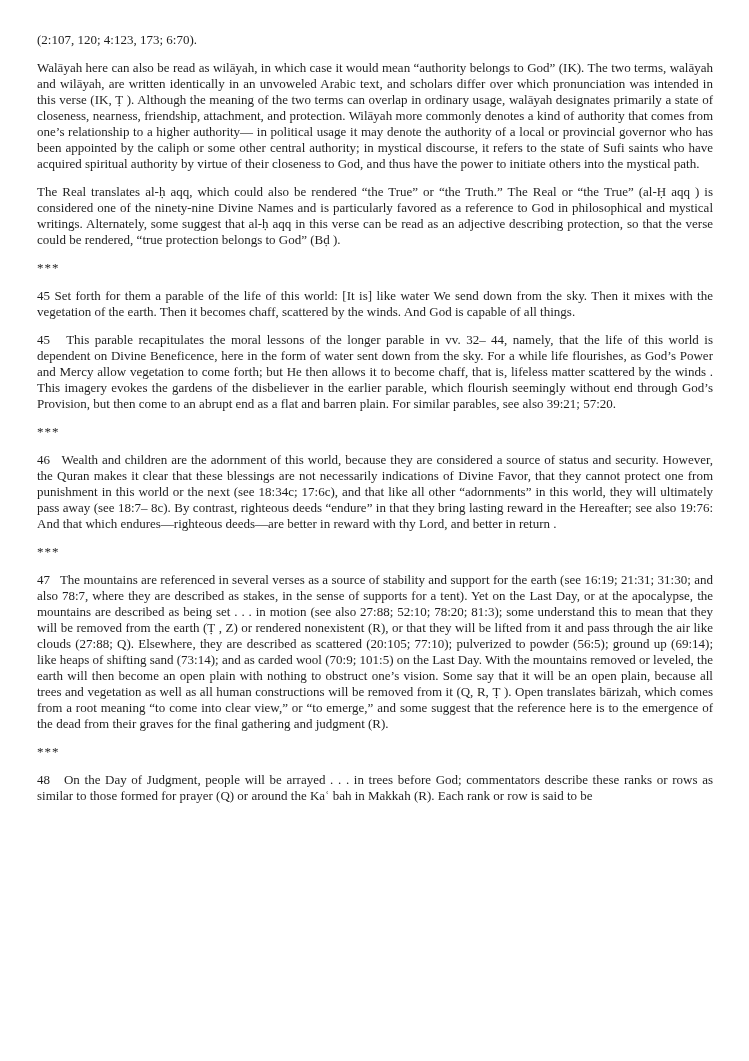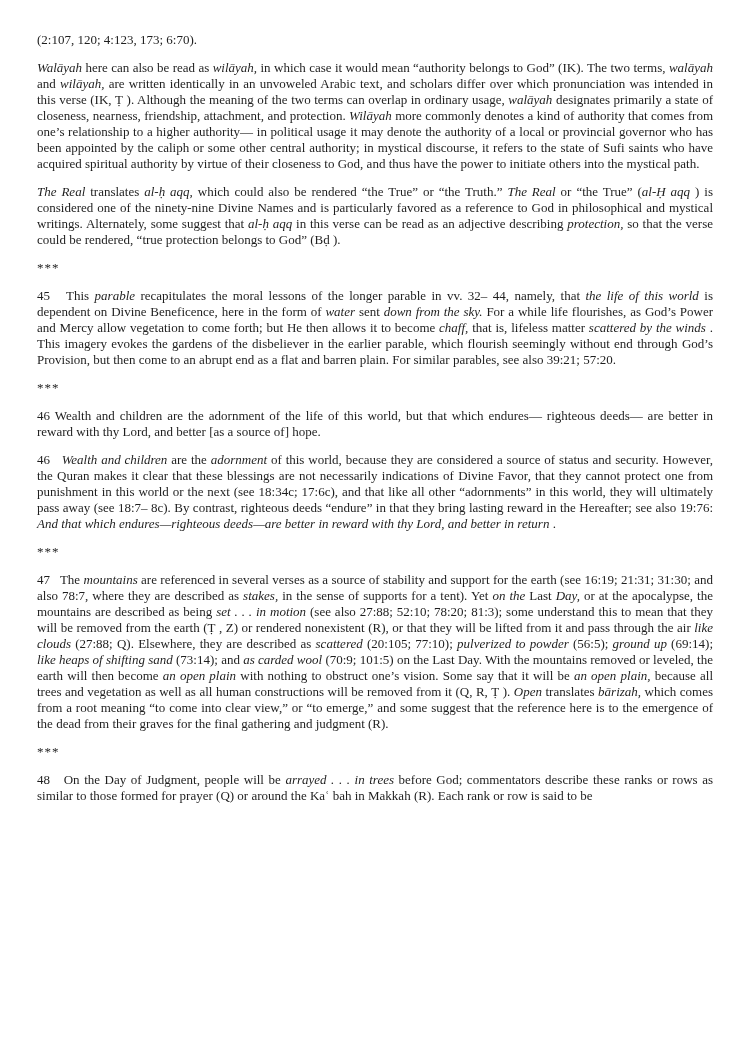--- a/index.html
+++ b/index.html
@@ -27,34 +27,33 @@
     margin: 0 0 12px 0;
     text-align: justify;
   }
   p.block.line, p.block.sep {
     text-align: left;
   }
   p.block.sep {
     letter-spacing: 1px;
   }
   .it {
-    font-style: italic;
   }
 </style>
 </head>
 <body>
 
 <div class="page">
   <div>
       <p class="block line"><span class="">(2:107, 120; 4:123, 173; 6:70).</span></p>
       <p class="block para"><span class="it">Walāyah</span><span class=""> here can also be read as </span><span class="it">wilāyah,</span><span class=""> in which case it would mean “authority belongs to God” (IK). The two terms, </span><span class="it">walāyah</span><span class=""> and </span><span class="it">wilāyah,</span><span class=""> are written identically in an unvoweled Arabic text, and scholars differ over which pronunciation was intended in this verse (IK, Ṭ ). Although the meaning of the two terms can overlap in ordinary usage, </span><span class="it">walāyah</span><span class=""> designates primarily a state of closeness, nearness, friendship, attachment, and protection. </span><span class="it">Wilāyah</span><span class=""> more commonly denotes a kind of authority that comes from one’s relationship to a higher authority— in political usage it may denote the authority of a local or provincial governor who has been appointed by the caliph or some other central authority; in mystical discourse, it refers to the state of Sufi saints who have acquired spiritual authority by virtue of their closeness to God, and thus have the power to initiate others into the mystical path.</span></p>
       <p class="block para"><span class="it">The Real</span><span class=""> translates </span><span class="it">al-ḥ aqq,</span><span class=""> which could also be rendered “the True” or “the Truth.” </span><span class="it">The Real</span><span class=""> or “the True” (</span><span class="it">al-Ḥ aqq</span><span class=""> ) is considered one of the ninety-nine Divine Names and is particularly favored as a reference to God in philosophical and mystical writings. Alternately, some suggest that </span><span class="it">al-ḥ aqq</span><span class=""> in this verse can be read as an adjective describing </span><span class="it">protection,</span><span class=""> so that the verse could be rendered, “true protection belongs to God” (Bḍ ).</span></p>
       <p class="block sep"><span class="">***</span></p>
+      <p class="block para"><span class="">45 Set forth for them a parable of the life of this world: [It is] like water We send down from the sky. Then it mixes with the vegetation of the earth. Then it becomes chaff, scattered by the winds. And God is capable of all things.</span></p>
       <p class="block para"><span class="">45&nbsp;&nbsp; This </span><span class="it">parable</span><span class=""> recapitulates the moral lessons of the longer parable in vv. 32– 44, namely, that </span><span class="it">the life of this world</span><span class=""> is dependent on Divine Beneficence, here in the form of </span><span class="it">water</span><span class=""> sent </span><span class="it">down from the sky.</span><span class=""> For a while life flourishes, as God’s Power and Mercy allow vegetation to come forth; but He then allows it to become </span><span class="it">chaff,</span><span class=""> that is, lifeless matter </span><span class="it">scattered by the winds</span><span class=""> . This imagery evokes the gardens of the disbeliever in the earlier parable, which flourish seemingly without end through God’s Provision, but then come to an abrupt end as a flat and barren plain. For similar parables, see also 39:21; 57:20.</span></p>
       <p class="block sep"><span class="">***</span></p>
-      <p class="block para"><span class="">46 Wealth and children are the adornment of the life of this world, but that which endures— righteous deeds— are better in reward with thy Lord, and better [as a source of] hope.</span></p>
       <p class="block para"><span class="">46&nbsp;&nbsp; </span><span class="it">Wealth and children</span><span class=""> are the </span><span class="it">adornment</span><span class=""> of this world, because they are considered a source of status and security. However, the Quran makes it clear that these blessings are not necessarily indications of Divine Favor, that they cannot protect one from punishment in this world or the next (see 18:34c; 17:6c), and that like all other “adornments” in this world, they will ultimately pass away (see 18:7– 8c). By contrast, righteous deeds “endure” in that they bring lasting reward in the Hereafter; see also 19:76: </span><span class="it">And that which endures—righteous deeds—are better in reward with thy Lord, and better in return</span><span class=""> .</span></p>
       <p class="block sep"><span class="">***</span></p>
       <p class="block para"><span class="">47&nbsp;&nbsp; The </span><span class="it">mountains</span><span class=""> are referenced in several verses as a source of stability and support for the earth (see 16:19; 21:31; 31:30; and also 78:7, where they are described as </span><span class="it">stakes,</span><span class=""> in the sense of supports for a tent). Yet </span><span class="it">on the</span><span class=""> Last </span><span class="it">Day,</span><span class=""> or at the apocalypse, the mountains are described as being </span><span class="it">set . . . in motion</span><span class=""> (see also 27:88; 52:10; 78:20; 81:3); some understand this to mean that they will be removed from the earth (Ṭ , Z) or rendered nonexistent (R), or that they will be lifted from it and pass through the air </span><span class="it">like clouds</span><span class=""> (27:88; Q). Elsewhere, they are described as </span><span class="it">scattered</span><span class=""> (20:105; 77:10); </span><span class="it">pulverized to powder</span><span class=""> (56:5); </span><span class="it">ground up</span><span class=""> (69:14); </span><span class="it">like heaps of shifting sand</span><span class=""> (73:14); and </span><span class="it">as carded wool</span><span class=""> (70:9; 101:5) on the Last Day. With the mountains removed or leveled, the earth will then become </span><span class="it">an open plain</span><span class=""> with nothing to obstruct one’s vision. Some say that it will be </span><span class="it">an open plain,</span><span class=""> because all trees and vegetation as well as all human constructions will be removed from it (Q, R, Ṭ ). </span><span class="it">Open</span><span class=""> translates </span><span class="it">bārizah,</span><span class=""> which comes from a root meaning “to come into clear view,” or “to emerge,” and some suggest that the reference here is to the emergence of the dead from their graves for the final gathering and judgment (R).</span></p>
       <p class="block sep"><span class="">***</span></p>
       <p class="block para"><span class="">48&nbsp;&nbsp; On the Day of Judgment, people will be </span><span class="it">arrayed . . . in trees</span><span class=""> before God; commentators describe these ranks or rows as similar to those formed for prayer (Q) or around the Kaʿ bah in Makkah (R). Each rank or row is said to be</span></p>
     </div>
 </div>
 
 </body></html>

